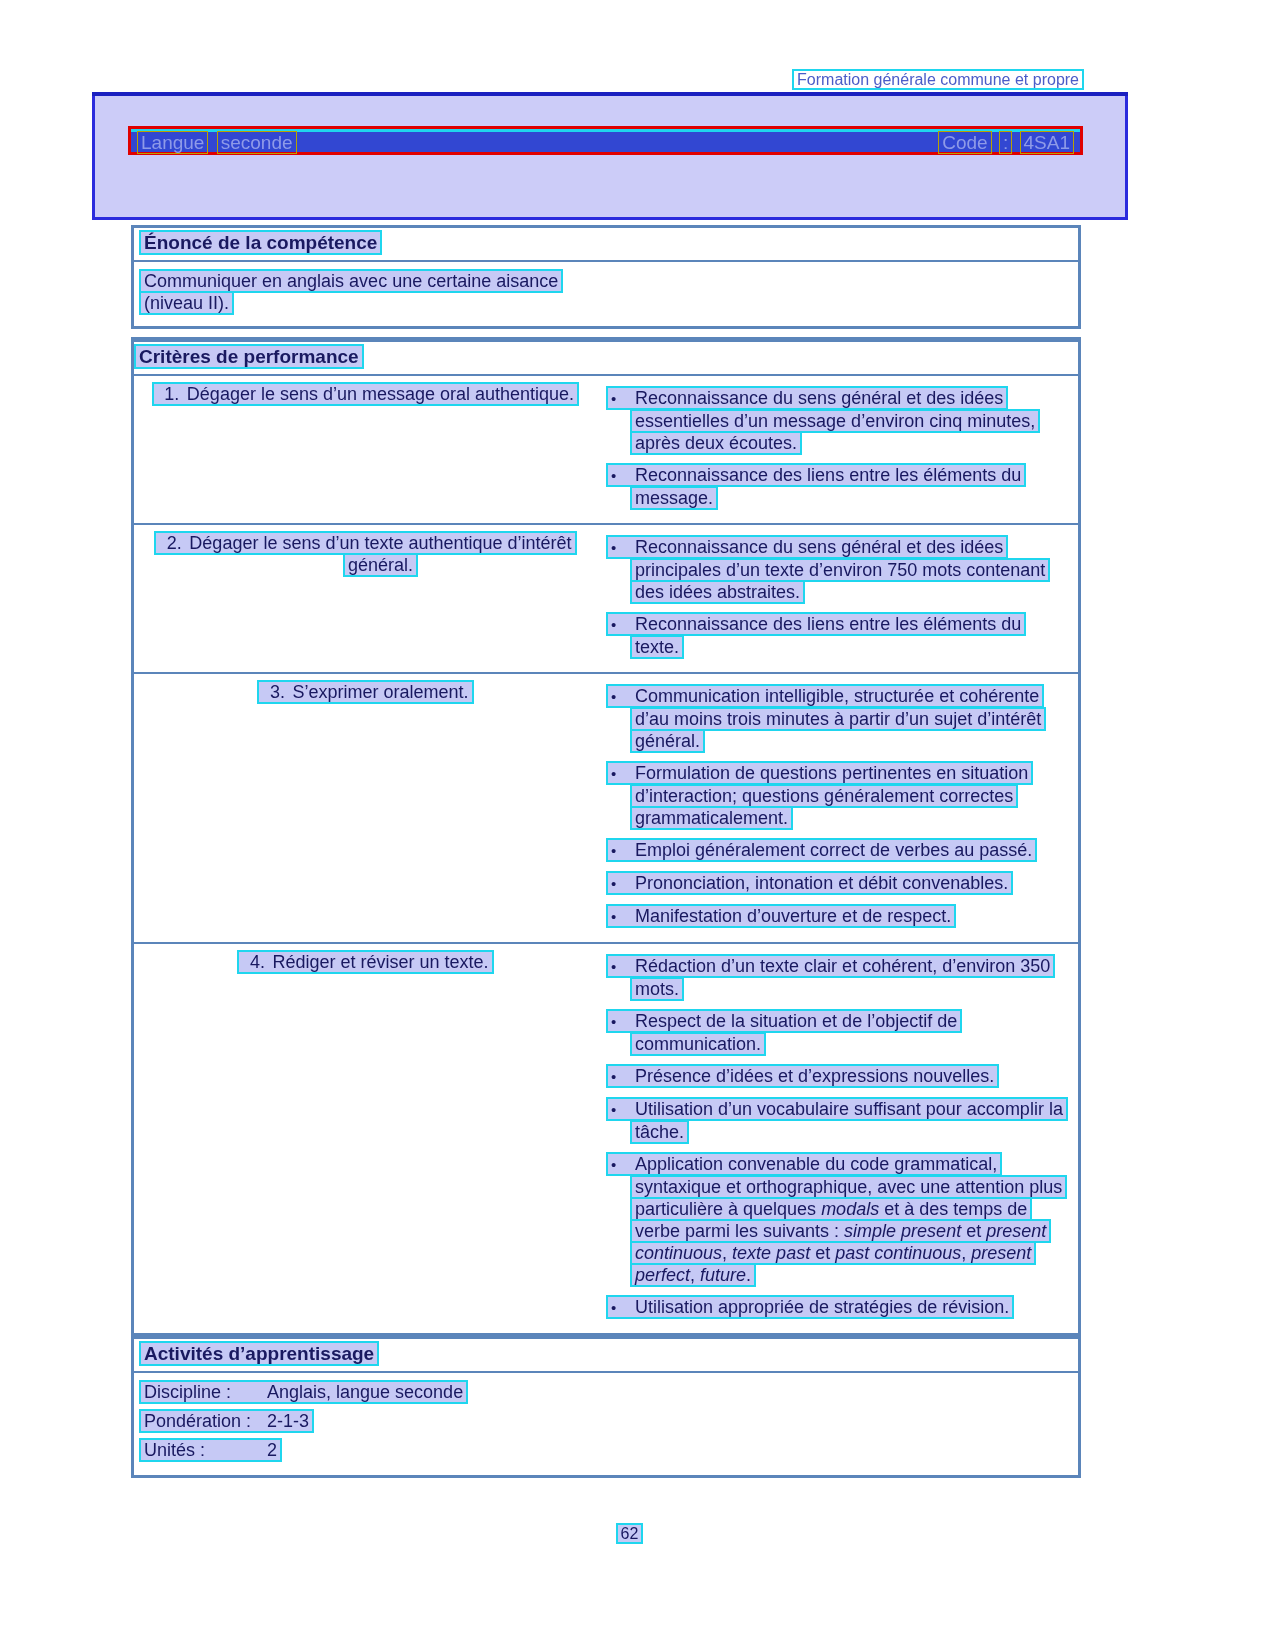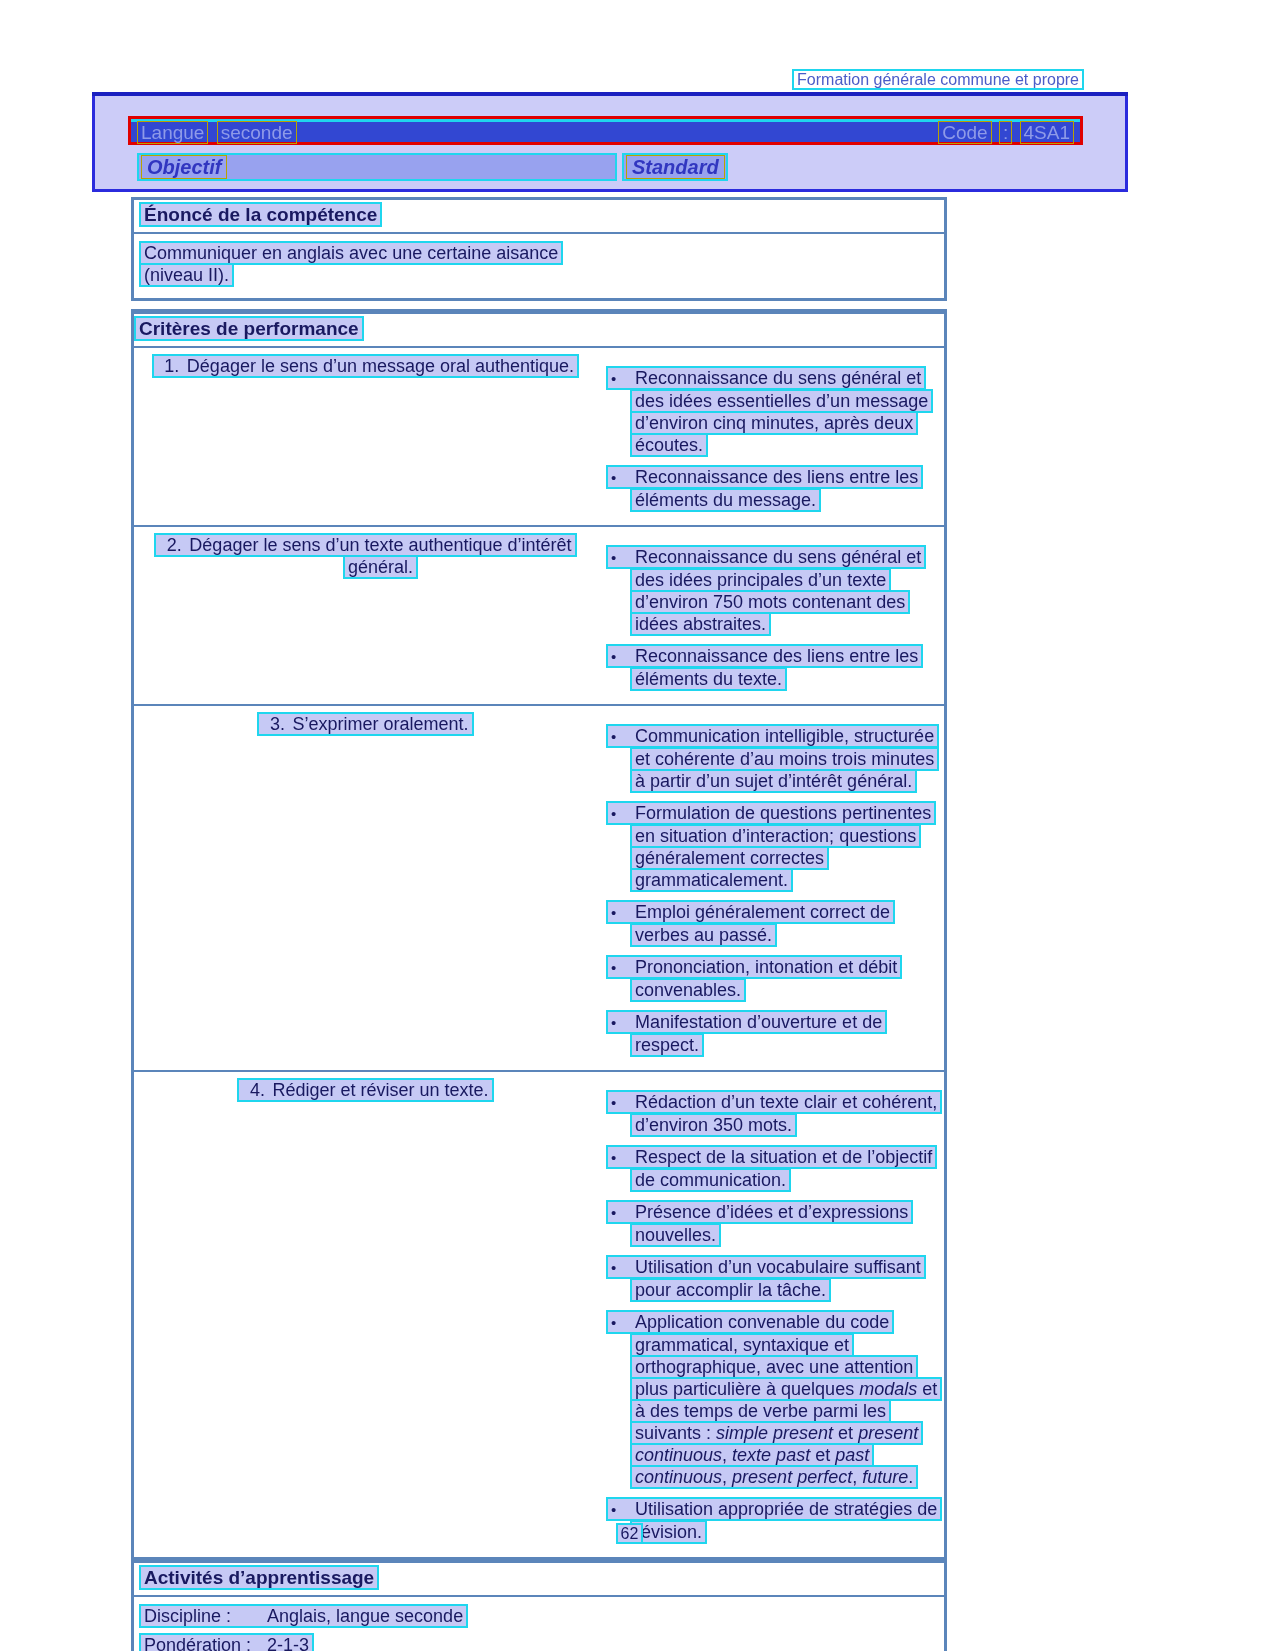--- a/index.html
+++ b/index.html
@@ -37,24 +37,24 @@
   .hl.plain{background:#ffffff;color:var(--title-blue);}
   
   .top-header{
     margin:68px 0 0 92px;width:1036px;height:28px;
     text-align:right;padding-right:44px;
     border-bottom:4px solid var(--underline-blue);
     font-size:16px;line-height:24px;
   }
   
   .course-box{
-    margin-left:92px;width:1036px;height:96px;
+    margin-left:92px;width:1036px;height:124px;
     background:var(--lavender);
     border:3px solid var(--box-blue);border-top:none;
-    padding-top:20px;
+    padding-top:30px;
   }
   .code-bar{
     margin:0 42px 0 33px;height:29px;
     background:var(--bar-blue);
     border:3px solid var(--bar-red);
     box-shadow:inset 0 3px 0 0 var(--hl-border);
     display:flex;align-items:center;justify-content:space-between;
     padding:3px 6px 0 6px;
     font-size:19px;line-height:19px;color:var(--bar-text);
   }
@@ -67,35 +67,35 @@
     border:2px solid var(--hl-border);
     height:28px;display:inline-flex;align-items:center;
   }
   .strip-obj{width:480px;}
   .strip-std{width:106px;margin-left:5px;}
   .wbox-y{
     border:1px solid var(--word-box);padding:0 5px;margin-left:2px;
     font-weight:bold;font-style:italic;font-size:20px;color:var(--label-blue);
   }
   
-  .tbl{margin-left:131px;width:816px;border:3px solid var(--steel);}
+  .tbl{margin-left:131px;width:950px;border:3px solid var(--steel);}
   .tbl-h{padding:4px 2px 6px 5px;border-bottom:2px solid var(--steel);font-size:19px;}
   .tbl-b{padding:8px 6px 12px 5px;}
   .enonce-tbl{margin-top:5px;}
   .enonce-body{width:452px;}
   
   .comp-tbl{margin-top:8px;border-top-width:5px;}
   .comp-head{display:flex;padding:4px 0 6px 0;font-size:19px;}
   .comp-row{display:flex;border-top:2px solid var(--steel);padding:7px 0 14px 0;}
   .c1{flex:0 0 472px;padding:0 14px 0 5px;}
   .c2{flex:1 1 auto;padding:0 6px 0 0;}
   .numitem{padding-left:30px;text-indent:-30px;text-align:center;}
   .num{display:inline-block;width:30px;text-indent:0;}
   .bullet-item{padding-left:24px;text-indent:-24px;margin-top:10px;}
-  .bullet-item:first-child{margin-top:12px;}
+  .bullet-item:first-child{margin-top:4px;}
   .bullet{display:inline-block;width:24px;text-indent:0;font-size:15px;}
   i{font-style:italic;}
   
   .act-tbl{}
   .act-body .kv{margin-bottom:7px;}
   .act-body .kv:last-child{margin-bottom:2px;}
   .kv-label{display:inline-block;width:123px;}
   
   .page-num{position:absolute;left:0;right:16px;top:1524px;text-align:center;font-size:16px;line-height:20px;}
 </style>
@@ -113,28 +113,20 @@
       <span class="bar-left">
         <span class="wbox">Langue</span>
         <span class="wbox">seconde</span>
       </span>
       <span class="bar-right">
         <span class="wbox">Code</span>
         <span class="wbox">:</span>
         <span class="wbox">4SA1</span>
       </span>
     </div>
-    <div class="obj-std-row">
-      <span class="strip strip-obj">
-        <span class="wbox-y">Objectif</span>
-      </span>
-      <span class="strip strip-std">
-        <span class="wbox-y">Standard</span>
-      </span>
-    </div>
   </div>
 
   <div class="tbl enonce-tbl">
     <div class="tbl-h">
       <span class="hl bold">Énoncé de la compétence</span>
     </div>
     <div class="tbl-b">
       <div class="enonce-body">
         <span class="hl">Communiquer en anglais avec une certaine aisance (niveau II).</span>
       </div>

